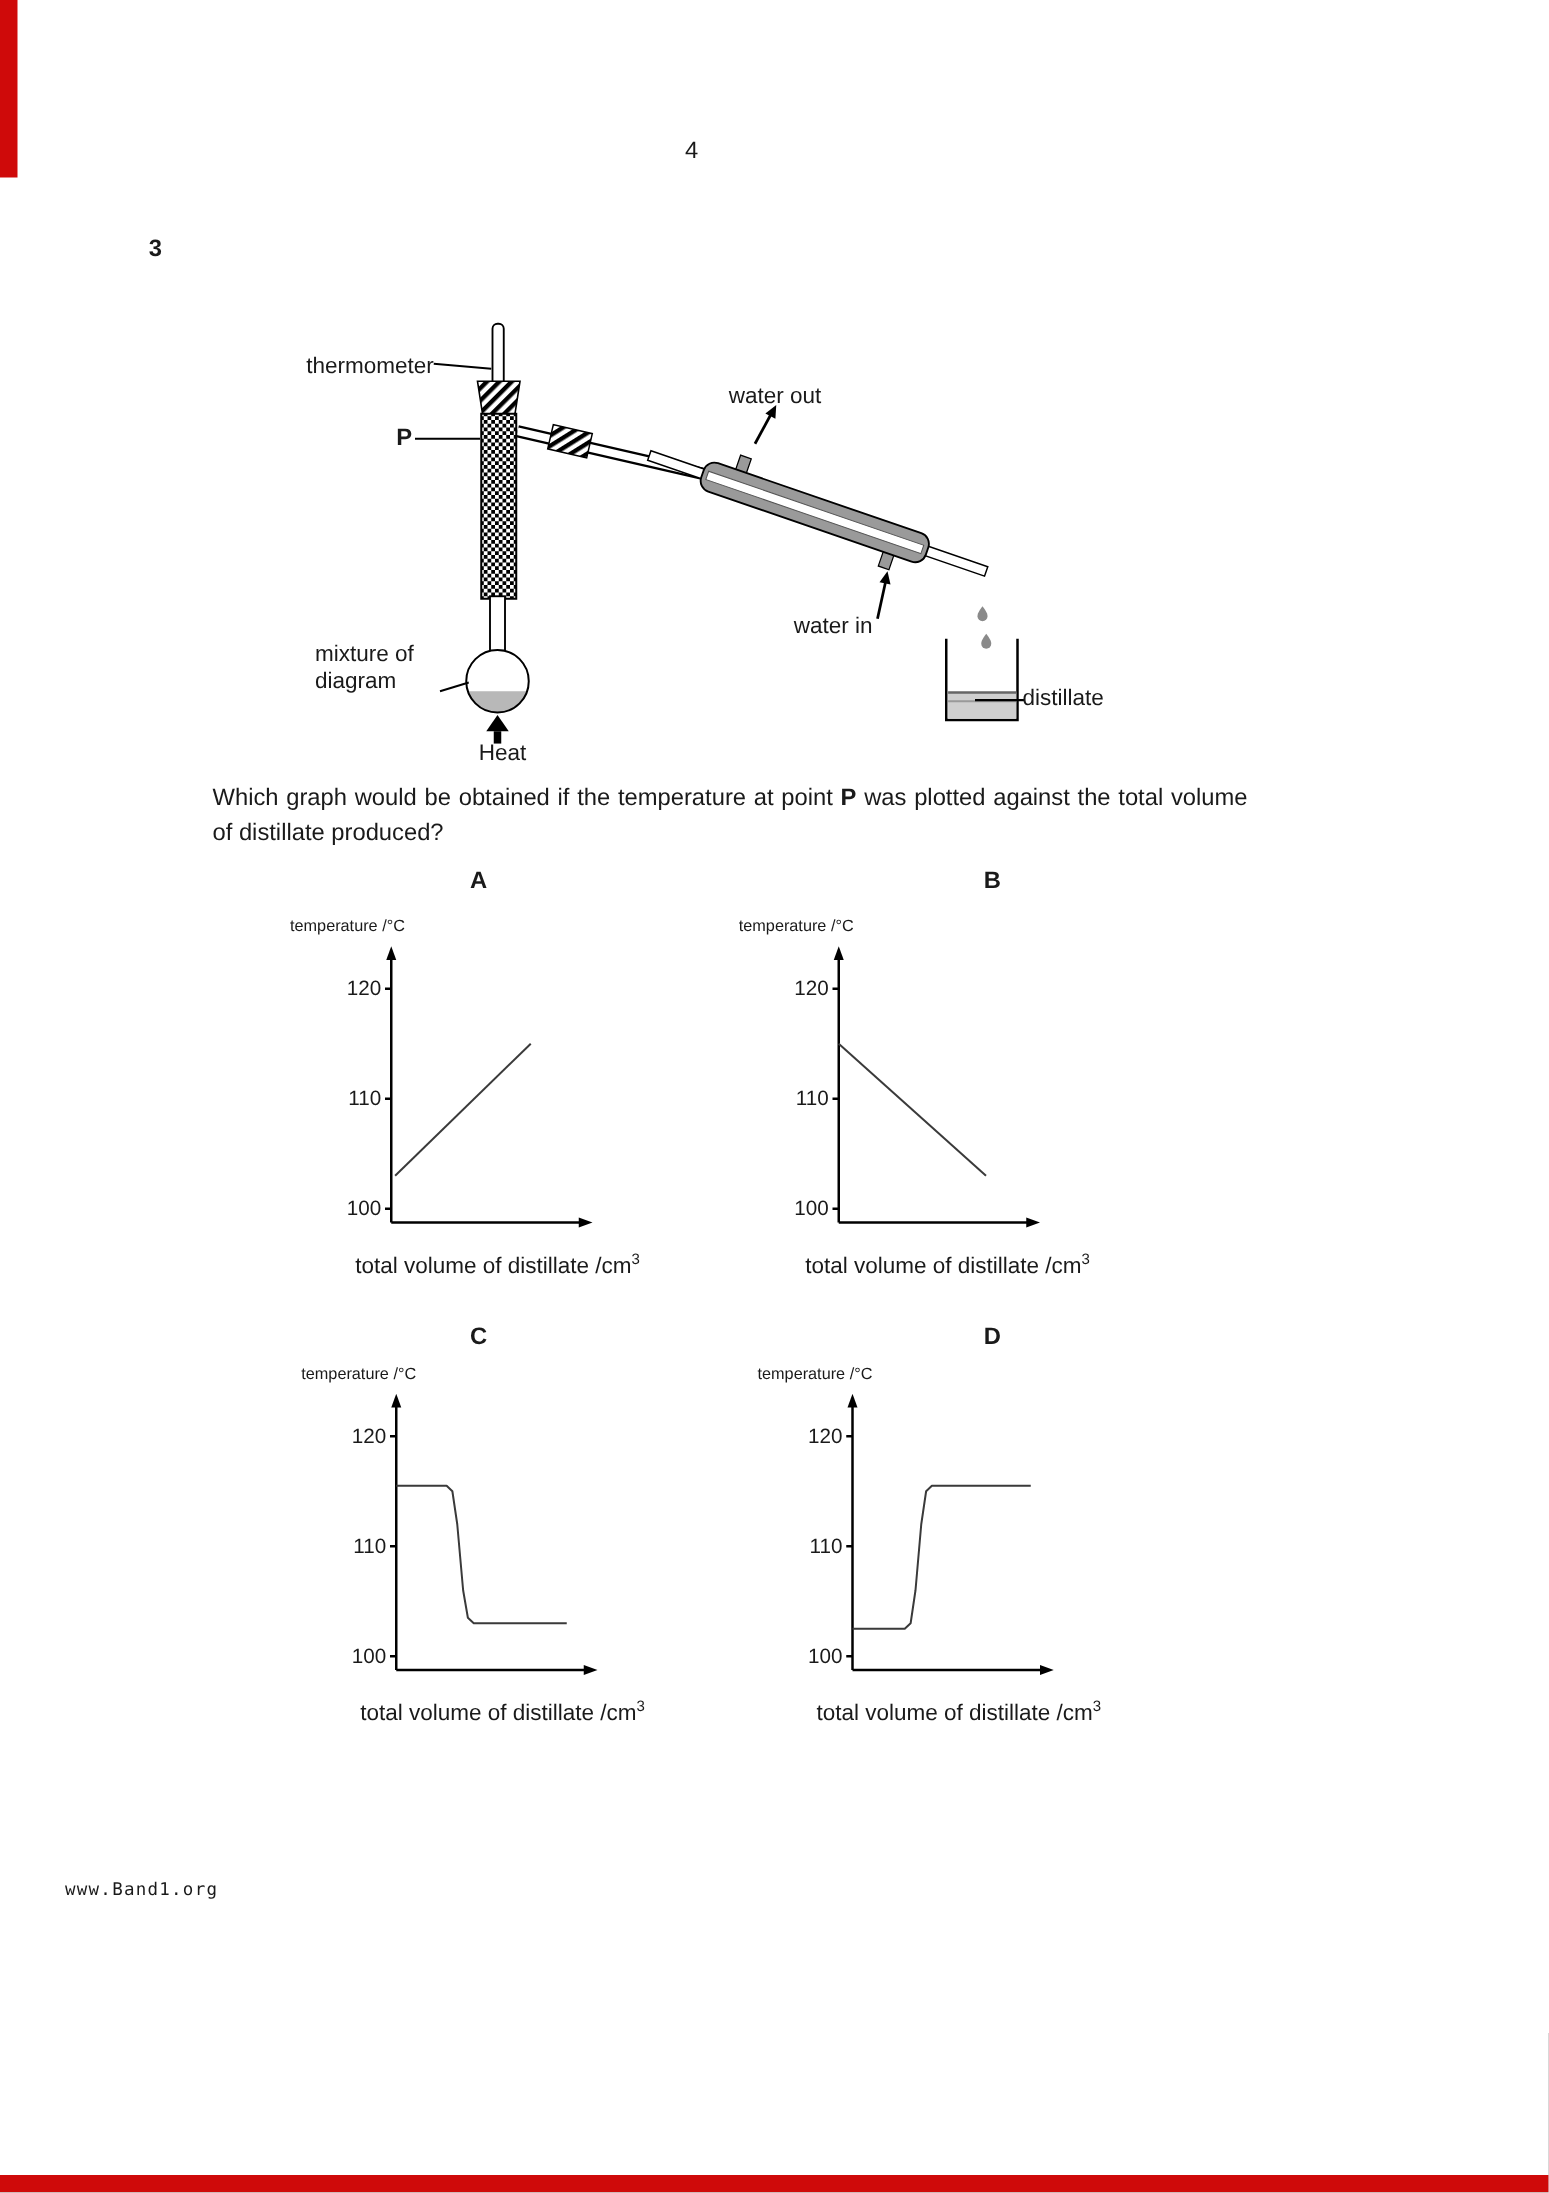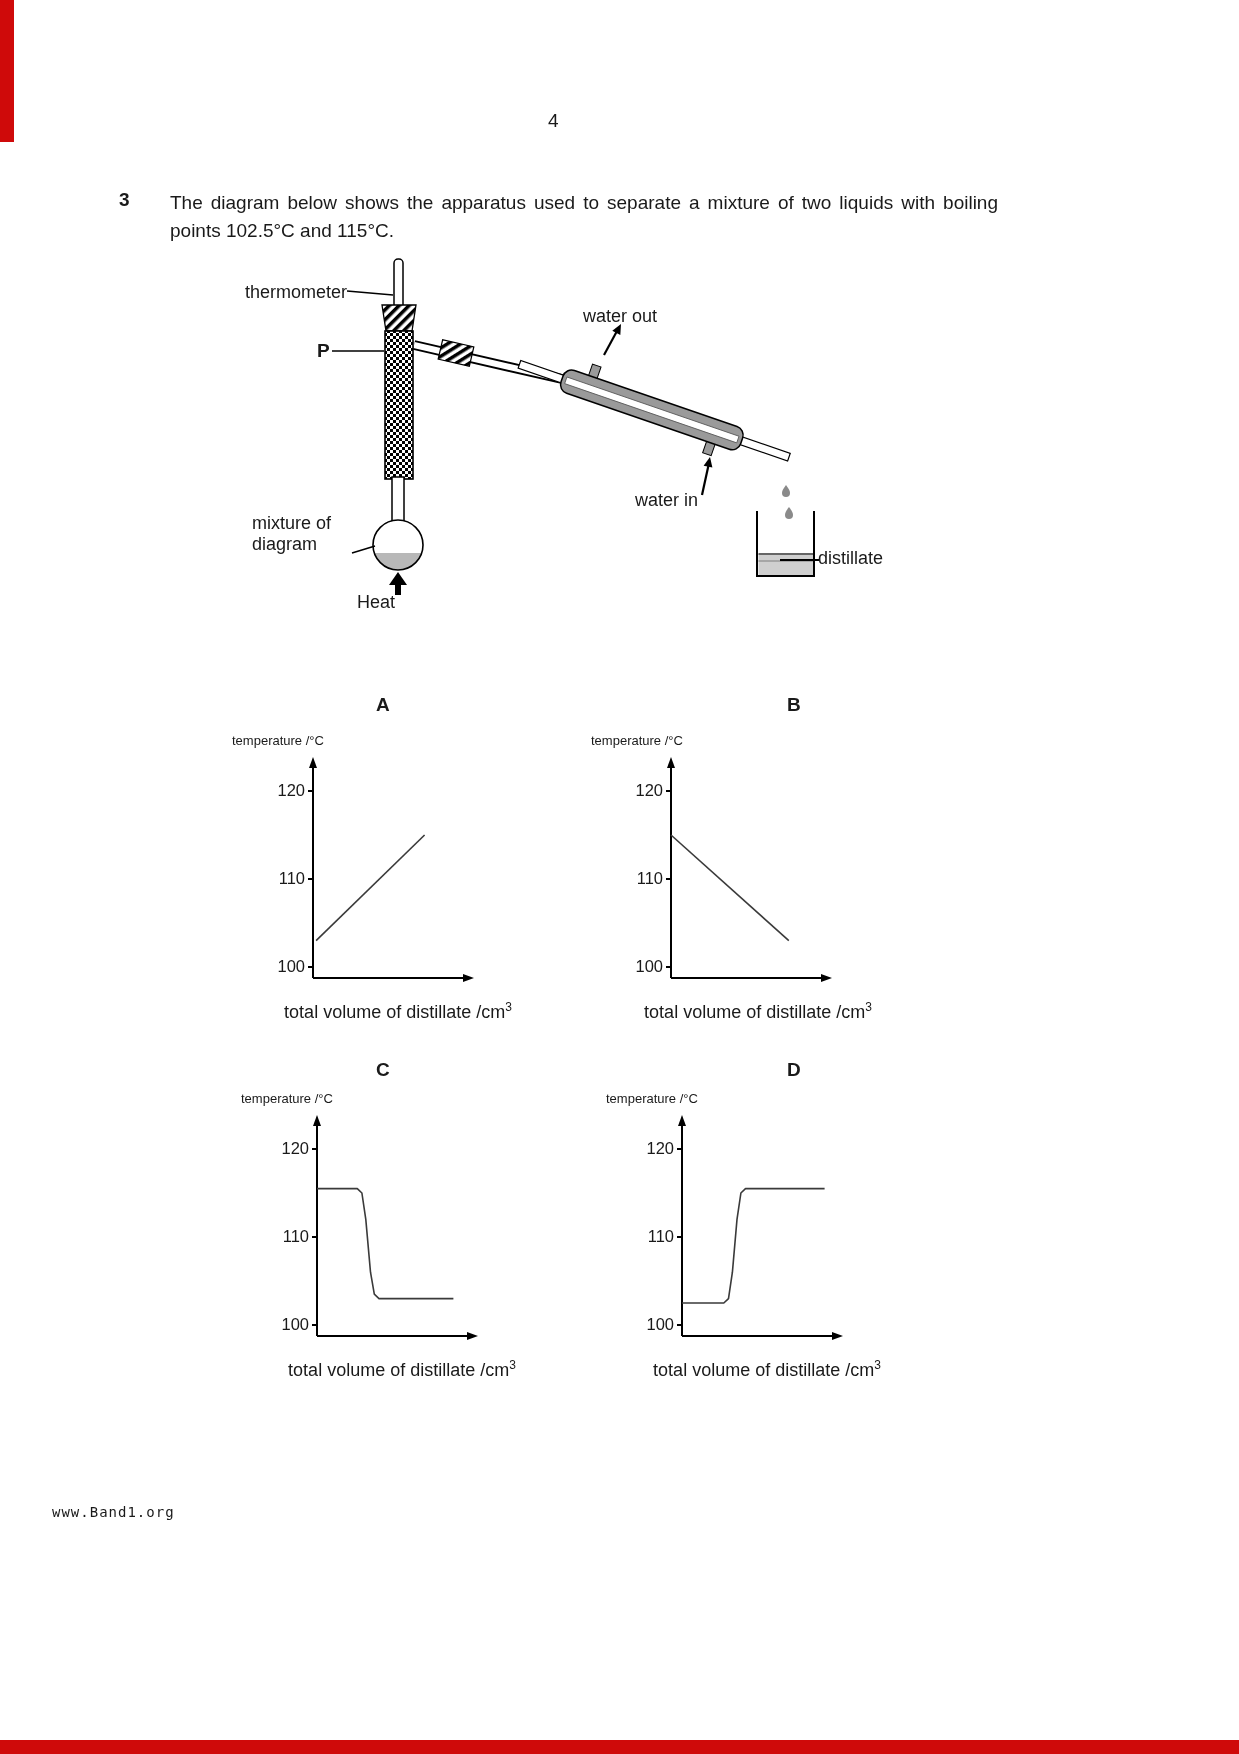--- a/index.html
+++ b/index.html
@@ -31,21 +31,20 @@
 <body>
 
 <div class="page">
 
   <div class="red-edge" style="left:0; top:0; width:14px; height:142px;"></div>
   <div class="red-edge" style="left:0; top:1740px; width:1239px; height:14px;"></div>
 
   <div class="abs pageno" style="left:548px; top:110px;">4</div>
 
   <div class="abs qnum" style="left:119px; top:189px;">3</div>
-  <div class="abs para" style="left:170px; top:189px; width:828px;">The diagram below shows the apparatus used to separate a mixture of two liquids with boiling points 102.5°C and 115°C.</div>
 
   <svg class="abs" style="left:180px; top:255px;" width="720" height="340" viewBox="0 0 720 340">
     <defs>
       <pattern id="packing" width="6" height="6" patternUnits="userSpaceOnUse">
         <rect width="6" height="6" fill="#fff"></rect>
         <rect width="3" height="3" fill="#000"></rect>
         <rect x="3" y="3" width="3" height="3" fill="#000"></rect>
       </pattern>
       <pattern id="hatch" width="7" height="7" patternUnits="userSpaceOnUse" patternTransform="rotate(45)">
         <rect width="7" height="7" fill="#fff"></rect>
@@ -106,23 +105,26 @@
   </svg>
 
   <div class="abs dlabel" style="left:222px; top:282px; width:125px; text-align:right;">thermometer</div>
   <div class="abs dlabel bold" style="left:317px; top:340px;">P</div>
   <div class="abs dlabel" style="left:583px; top:306px;">water out</div>
   <div class="abs dlabel" style="left:635px; top:490px;">water in</div>
   <div class="abs dlabel" style="left:252px; top:513px; width:100px; ">
     <div>mixture of</div>
     <div>diagram</div>
   </div>
-  <div class="abs dlabel" style="left:357px; top:592px;">Heat</div>
+  <div class="abs dlabel" style="left:383px; top:592px;">Heat</div>
   <div class="abs dlabel" style="left:818px; top:548px;text-align:right;">distillate</div>
 
+  <div class="abs para" style="left:170px; top:625px; width:828px;">
+    <span>Which graph would be obtained if the temperature at point </span><b>P</b><span> was plotted against the total volume of distillate produced?</span>
+  </div>
 
   <div class="abs g-letter" style="left:376px; top:694px;">A</div>
   <div class="abs g-ylabel" style="left:232px; top:733px;">temperature /°C</div>
   <svg class="gsvg" style="left:268px; top:753px;" width="215" height="235" viewBox="0 0 215 235">
     <line x1="45" y1="225" x2="45" y2="12" class="axis"></line>
       <polygon points="45,4 41,15 49,15" class="axf"></polygon>
     <line x1="45" y1="225" x2="199" y2="225" class="axis"></line>
       <polygon points="206,225 195,221 195,229" class="axf"></polygon>
     <line x1="40" y1="38" x2="45" y2="38" class="axis"></line>
       <line x1="40" y1="126" x2="45" y2="126" class="axis"></line>

